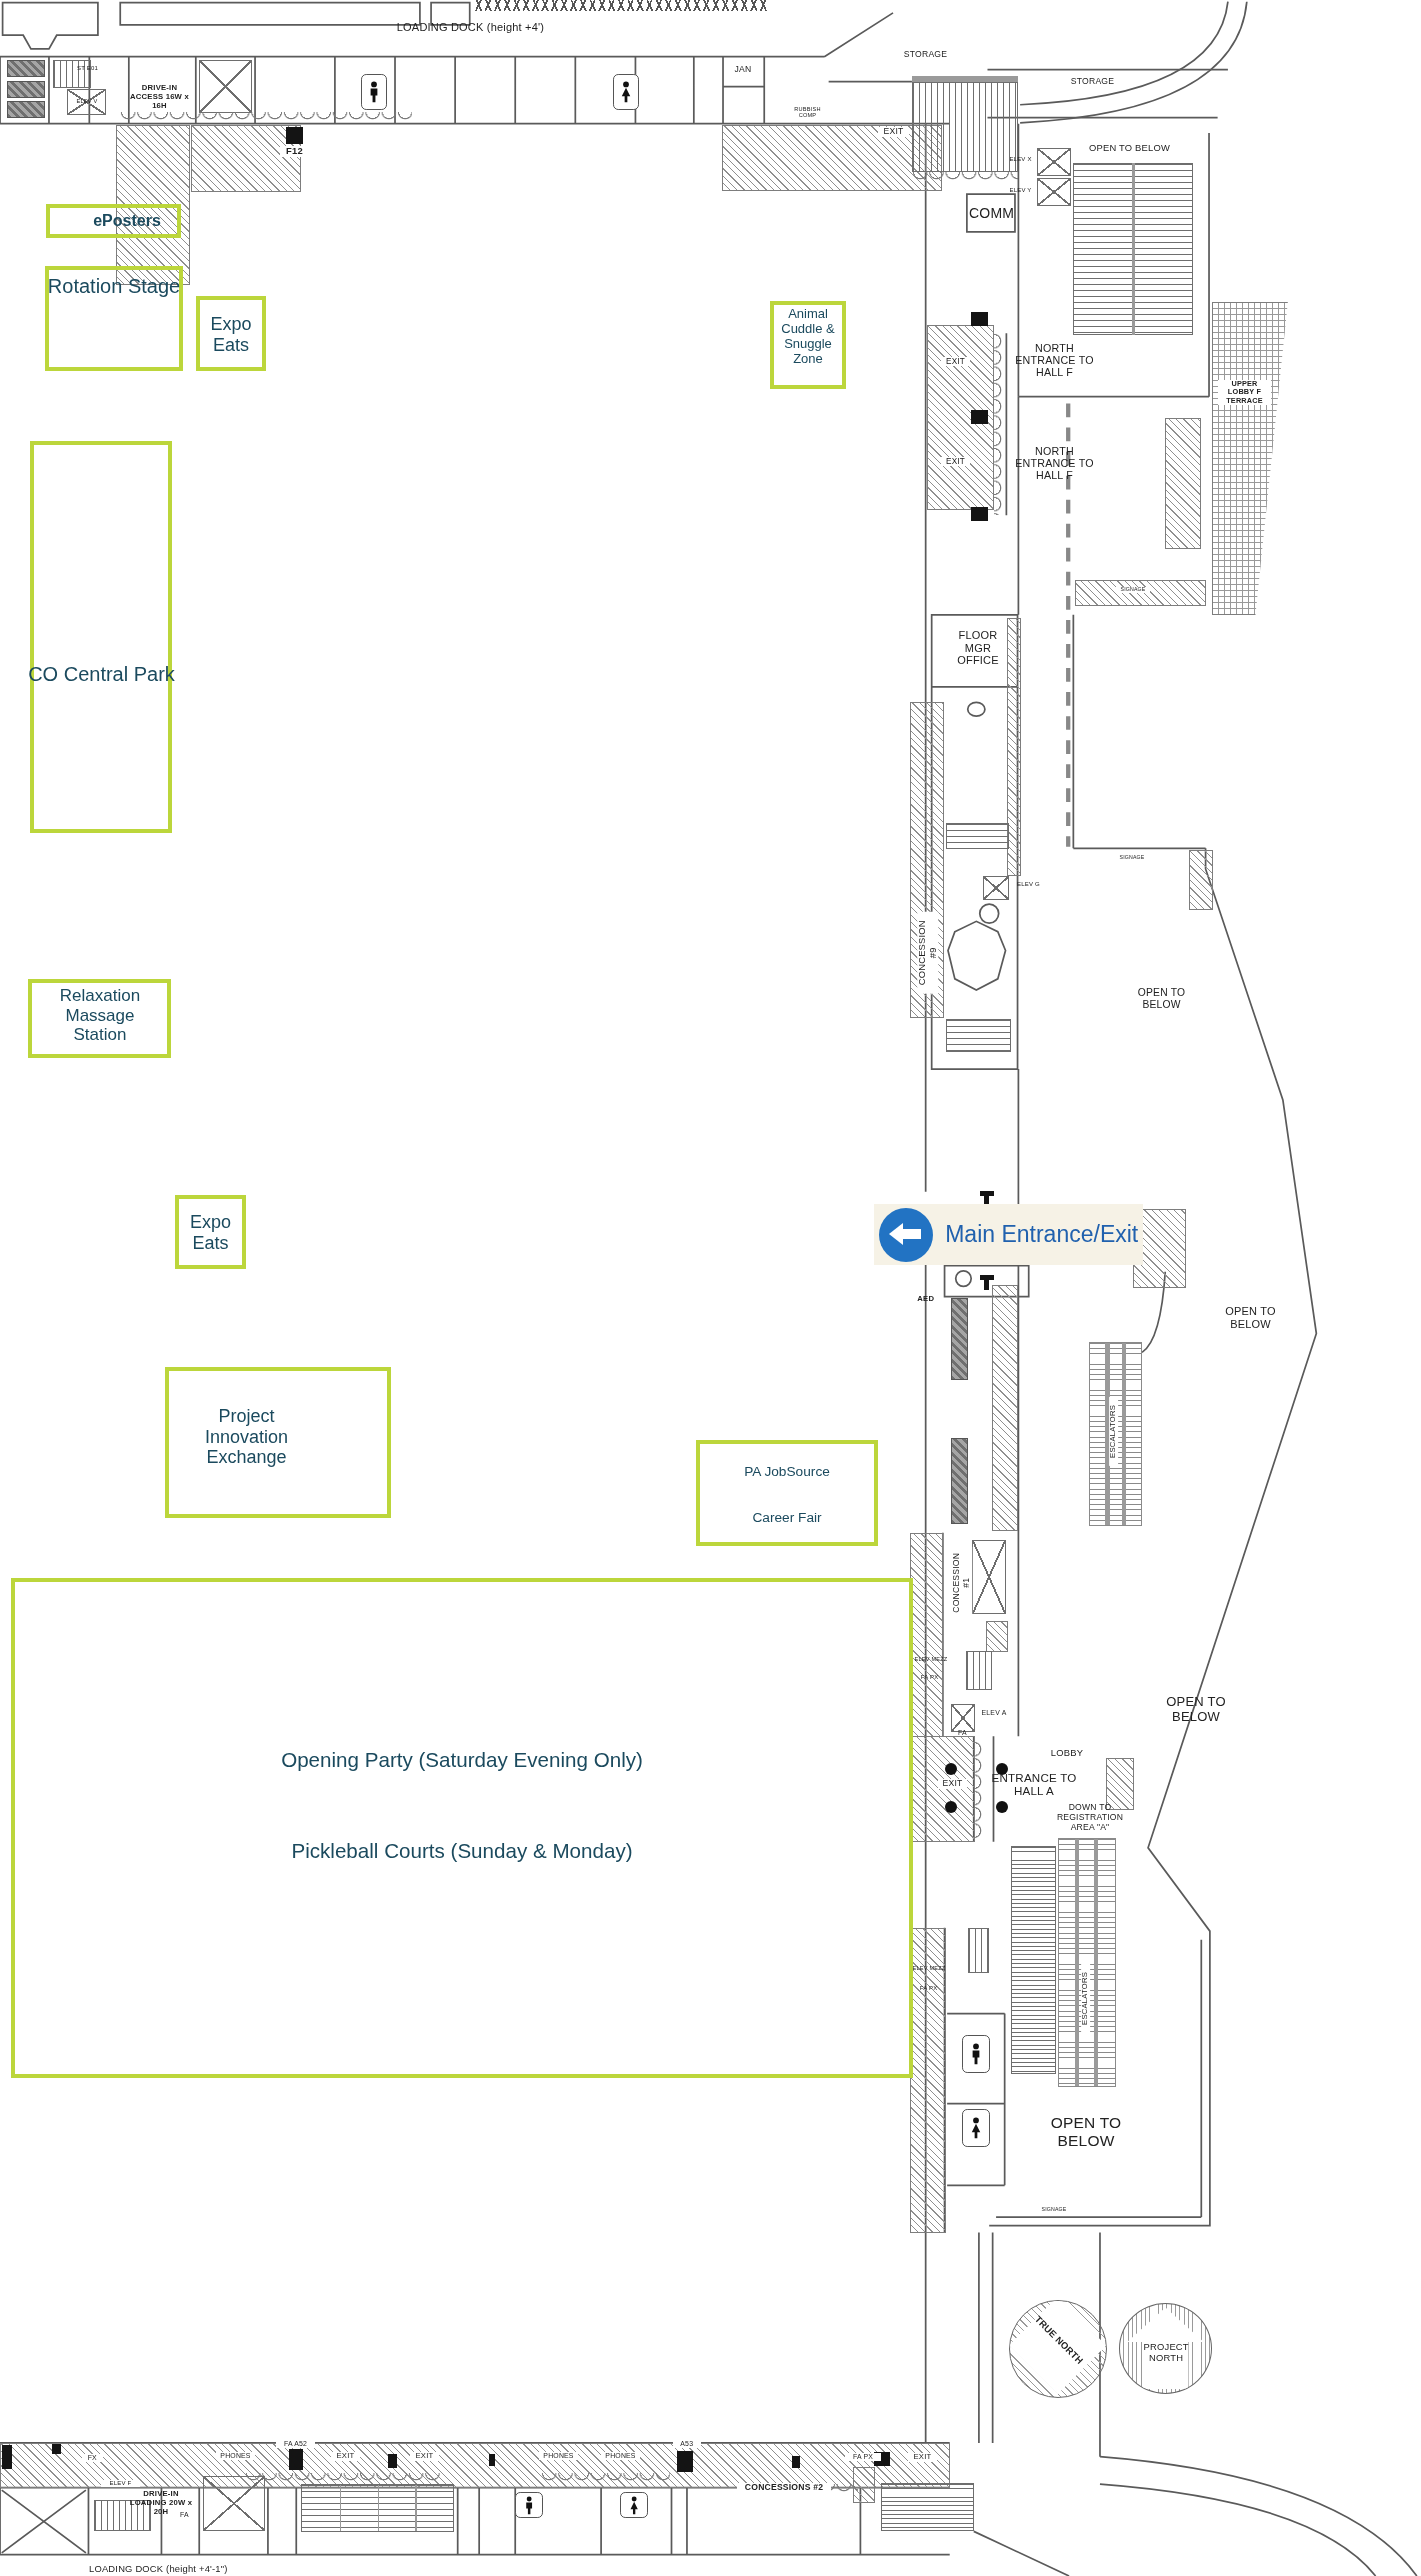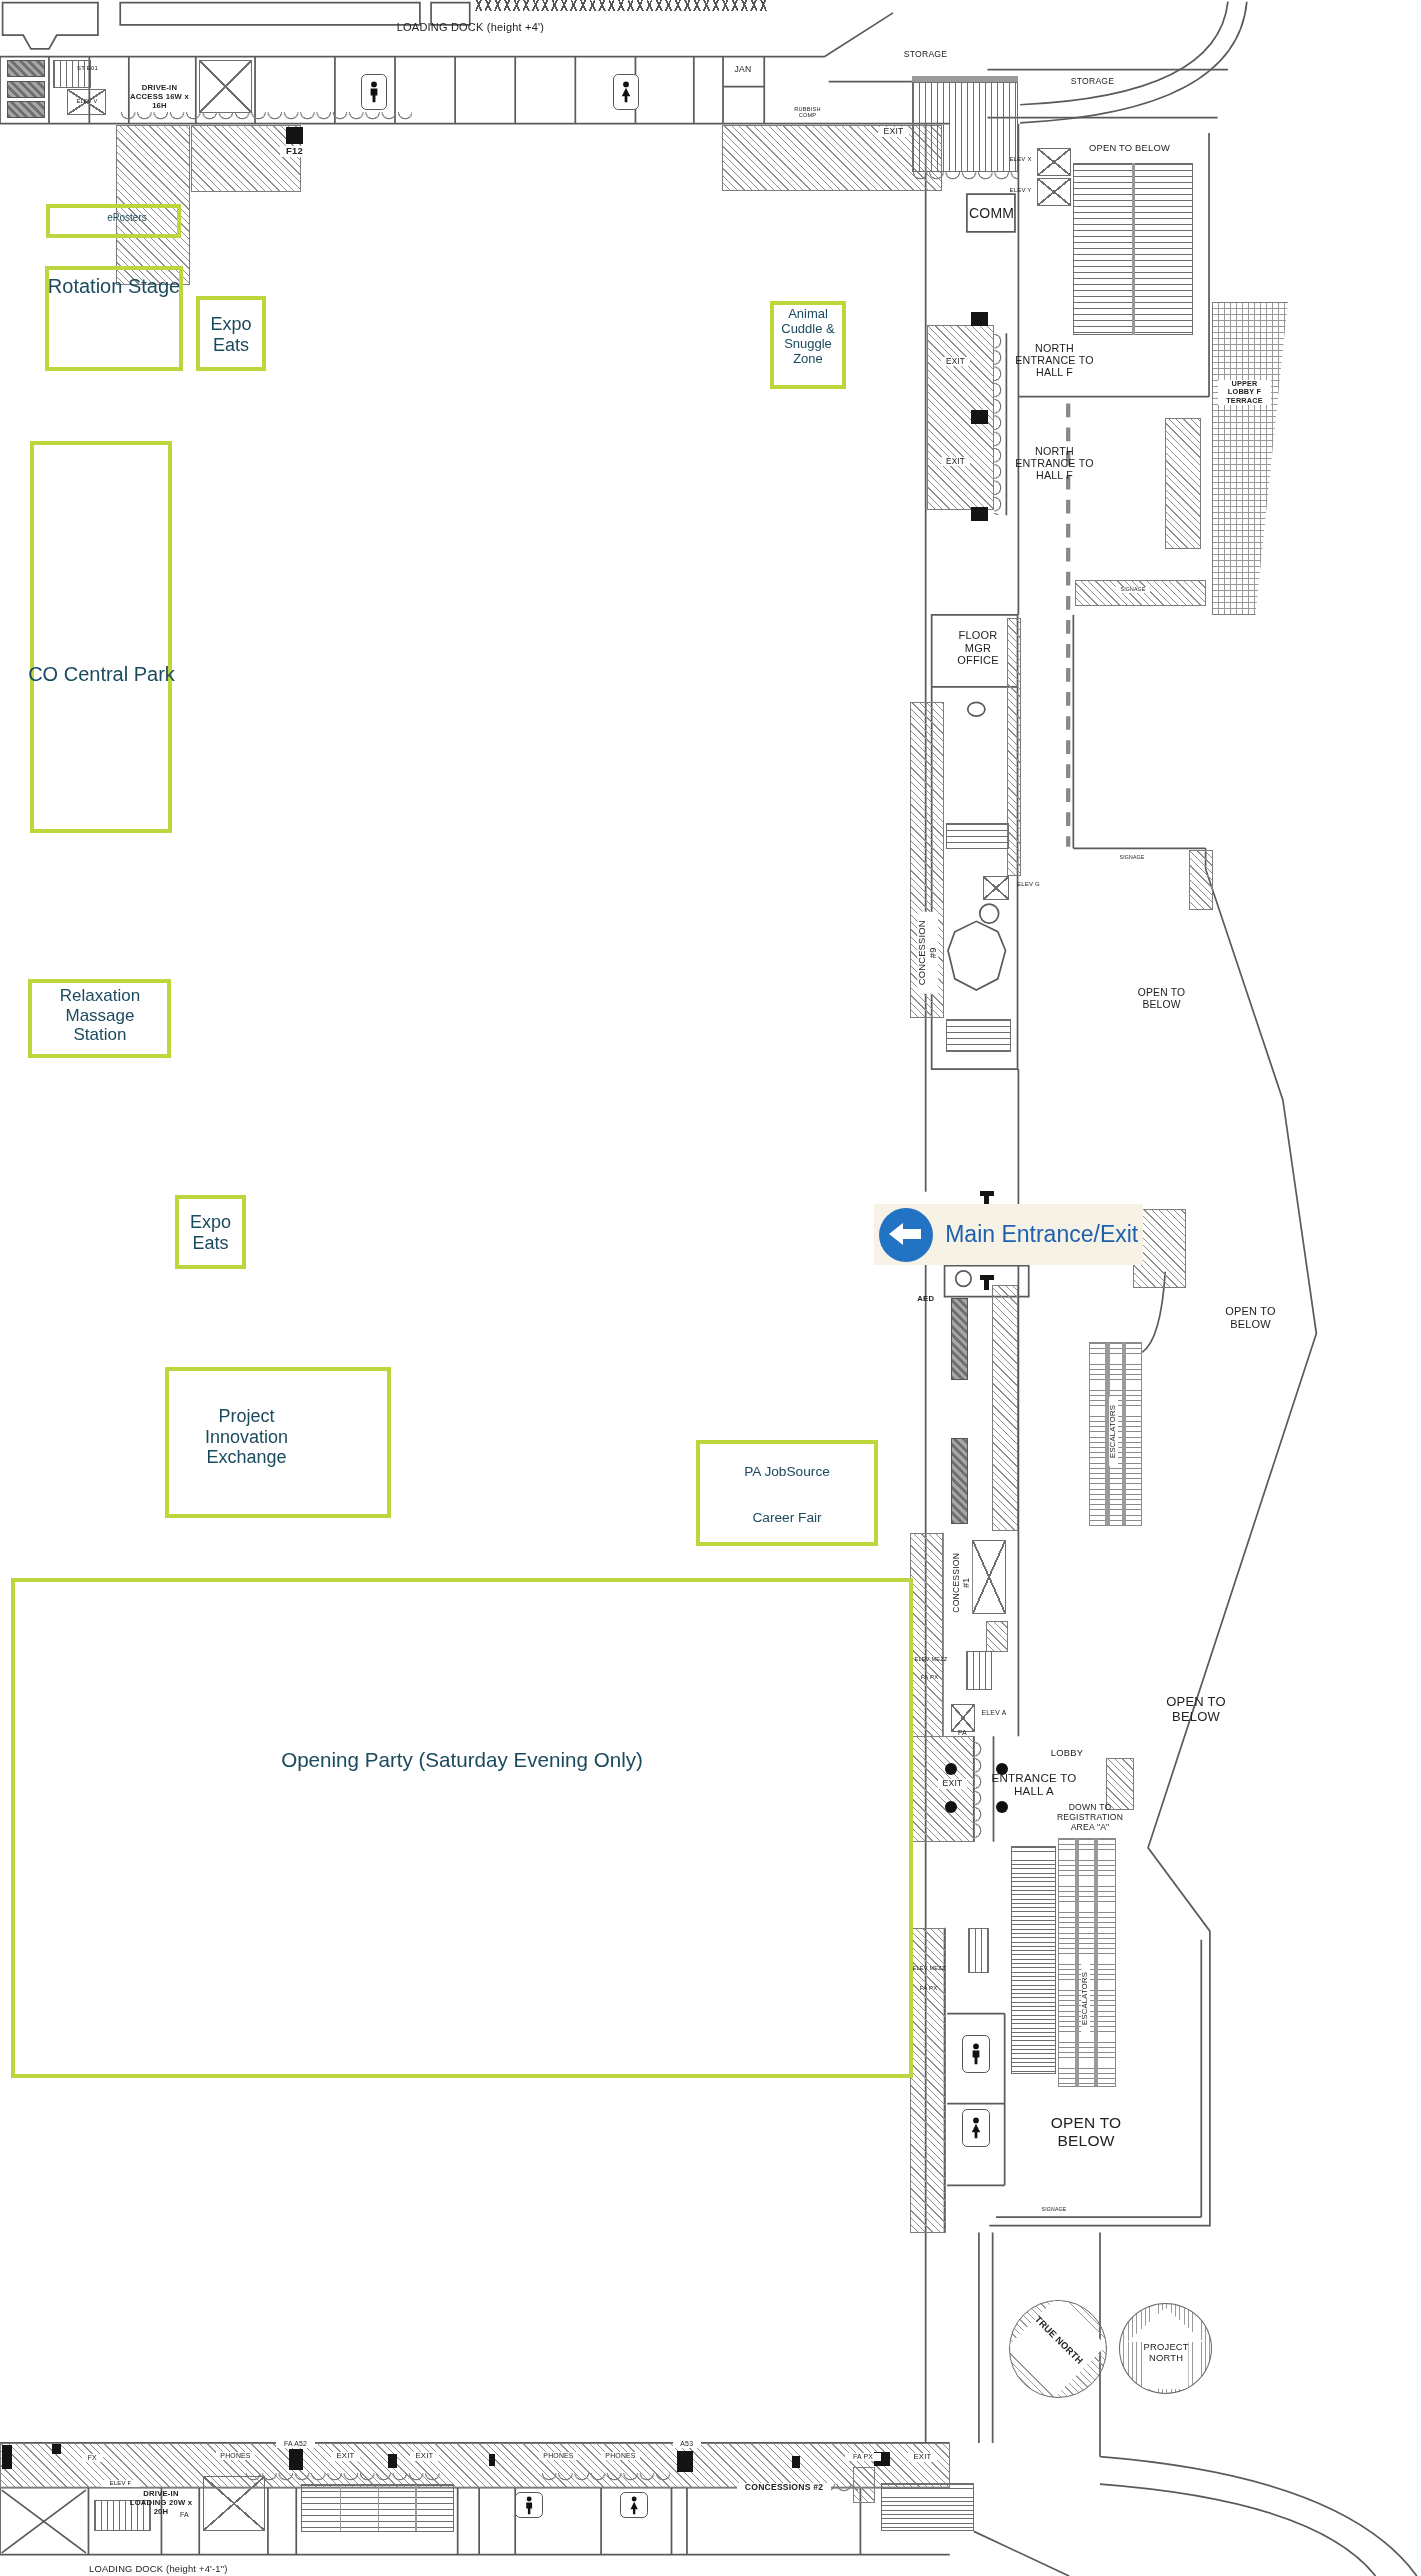--- a/index.html
+++ b/index.html
@@ -272,21 +272,21 @@
   <div class="comp" style="left:1009px;top:2300px;width:98px;height:98px;background:repeating-linear-gradient(45deg,transparent 0 4.3px,#9a9a9a 4.3px 5.2px)">
     <div style="position:absolute;left:14%;top:10%;width:72%;height:72%;background:#fff;transform:rotate(45deg)"></div>
     <div class="lbl" style="left:10.3px;top:34px;width:77px;font-size:9.4px;font-weight:bold;transform:rotate(45deg)">TRUE NORTH</div>
   </div>
   <div class="comp" style="left:1119px;top:2303px;width:93px;height:91px;background:repeating-linear-gradient(90deg,transparent 0 3.4px,#9a9a9a 3.4px 4.3px)">
     <div style="position:absolute;left:8%;top:4%;width:84%;height:92%;background:#fff;clip-path:polygon(50% 0,100% 42%,80% 42%,80% 100%,20% 100%,20% 42%,0 42%)"></div>
     <div class="lbl" style="left:7.7px;top:38px;width:77px;font-size:9.4px;font-weight:normal">PROJECT NORTH</div>
   </div>
 
   <div class="hl" style="left:46px;top:204px;width:135px;height:34px"></div>
-  <div class="hl-t" style="left:46px;top:212px;width:162px;font-size:10px;font-weight:normal">ePosters</div>
+  <div class="hl-t" style="left:46px;top:212px;width:162px;font-size:16px;font-weight:bold">ePosters</div>
 
   <div class="hl" style="left:45px;top:266px;width:138px;height:105px"></div>
   <div class="hl-t" style="left:45px;top:275px;width:138px;font-size:20px">Rotation Stage</div>
 
   <div class="hl" style="left:196px;top:296px;width:70px;height:75px"></div>
   <div class="hl-t" style="left:201px;top:314px;width:60px;font-size:18px">Expo Eats</div>
 
   <div class="hl" style="left:770px;top:301px;width:76px;height:88px"></div>
   <div class="hl-t" style="left:773px;top:307px;width:70px;font-size:13px">Animal Cuddle &amp; Snuggle Zone</div>
 
@@ -301,20 +301,21 @@
 
   <div class="hl" style="left:165px;top:1367px;width:226px;height:151px"></div>
   <div class="hl-t" style="left:182px;top:1406px;width:129px;font-size:18px">Project Innovation Exchange</div>
 
   <div class="hl" style="left:696px;top:1440px;width:182px;height:106px"></div>
   <div class="hl-t" style="left:696px;top:1464px;width:182px;font-size:13.7px">PA JobSource</div>
   <div class="hl-t" style="left:696px;top:1510px;width:182px;font-size:13.7px">Career Fair</div>
 
   <div class="hl" style="left:11px;top:1578px;width:902px;height:500px"></div>
   <div class="hl-t" style="left:11px;top:1748px;width:902px;font-size:20.6px">Opening Party (Saturday Evening Only)</div>
+  <div class="hl-t" style="left:11px;top:1839px;width:902px;font-size:20.6px">Pickleball Courts (Sunday &amp; Monday)</div>
 
   <div class="banner" style="left:874px;top:1204px;width:269px;height:61px">
     <div style="position:relative;margin-left:5.2px;width:54px;height:54px;border-radius:50%;background:#2273c3">
       <div style="position:absolute;left:10.3px;top:15.5px;width:0;height:0;border-top:11px solid transparent;border-bottom:11px solid transparent;border-right:14.6px solid #fff"></div>
       <div style="position:absolute;left:24px;top:21.5px;width:18px;height:10.3px;background:#fff"></div>
     </div>
     <div style="margin-left:12px;font-size:23px;color:#2061ae">Main Entrance/Exit</div>
   </div>
 
 </div>

